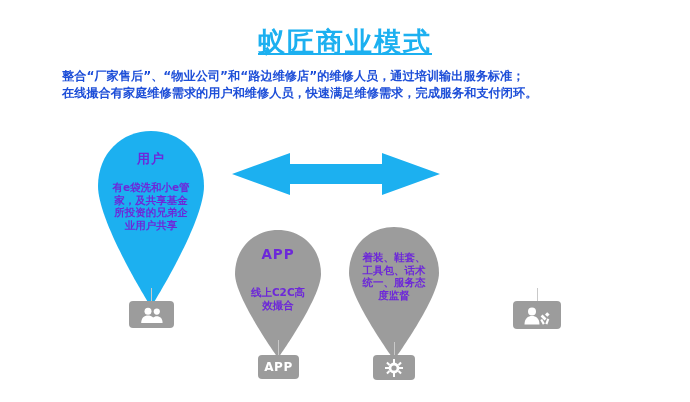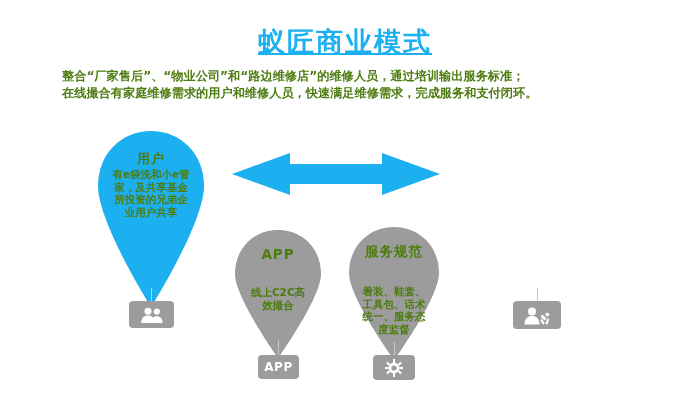--- a/index.html
+++ b/index.html
@@ -34,21 +34,21 @@
     color: #1cb0f0;
     letter-spacing: 2px;
     line-height: 1.1;
     text-decoration: underline;
   }
   #subtitle {
     position: absolute;
     top: 68px;
     left: 62px;
     width: 566px;
-    color: #4d7c0f;
+    color: #1d4ed8;
     font-size: 12.2px;
     font-weight: bold;
     line-height: 17px;
     letter-spacing: 0px;
     white-space: nowrap;
   }
   #subtitle .sub-line { display: block; }
 
   
   #flow-arrow {
@@ -75,40 +75,40 @@
     top: 0;
     width: 100%;
     height: 100%;
   }
   .balloon-text {
     position: absolute;
     left: 0;
     top: 0;
     width: 100%;
     text-align: center;
-    color: #4d7c0f;
+    color: #6d28d9;
     pointer-events: none;
   }
   .balloon-heading {
     font-weight: bold;
     letter-spacing: 1px;
   }
   .balloon-desc {
     font-weight: bold;
   }
 
   
   .balloon.blue .balloon-heading {
     font-size: 13px;
     margin-top: 19px;
   }
   .balloon.blue .balloon-desc {
     font-size: 10.5px;
     line-height: 12.5px;
-    margin-top: 0;
+    margin-top: 13px;
     padding: 0 13px;
   }
   
   .balloon.gray .balloon-heading {
     font-size: 13.5px;
     margin-top: 16px;
   }
   .balloon.gray .balloon-desc {
     font-size: 10.5px;
     line-height: 12.5px;
@@ -196,21 +196,20 @@
   <div class="basket" style="left:258px; top:355px; width:41px; height:24px;">
     <span class="basket-label">APP</span>
   </div>
 
   <div class="balloon gray" style="left:349px; top:227px; width:90px; height:133px;">
     <div class="balloon-body" style="height:133px;">
       <svg class="balloon-shape" viewBox="0 0 90 133" preserveAspectRatio="none">
         <path d="M45 133 C45 133, 0 71, 0 46 C0 19, 20 0, 45 0 C70 0, 90 19, 90 46 C90 71, 45 133, 45 133 Z" fill="#9c9c9c"></path>
       </svg>
       <div class="balloon-text">
-        <div class="balloon-heading">服务规范</div>
         <div class="balloon-desc">着装、鞋套、工具包、话术统一、服务态度监督</div>
       </div>
     </div>
   </div>
   <div class="balloon-string" style="left:394px; top:342px; height:14px;"></div>
   <div class="basket" style="left:373px; top:355px; width:42px; height:25px;">
     <svg class="basket-icon" width="18" height="18" viewBox="0 0 18 18">
       <g fill="#ffffff">
         <rect x="8" y="0" width="2" height="4"></rect>
         <rect x="8" y="14" width="2" height="4"></rect>

